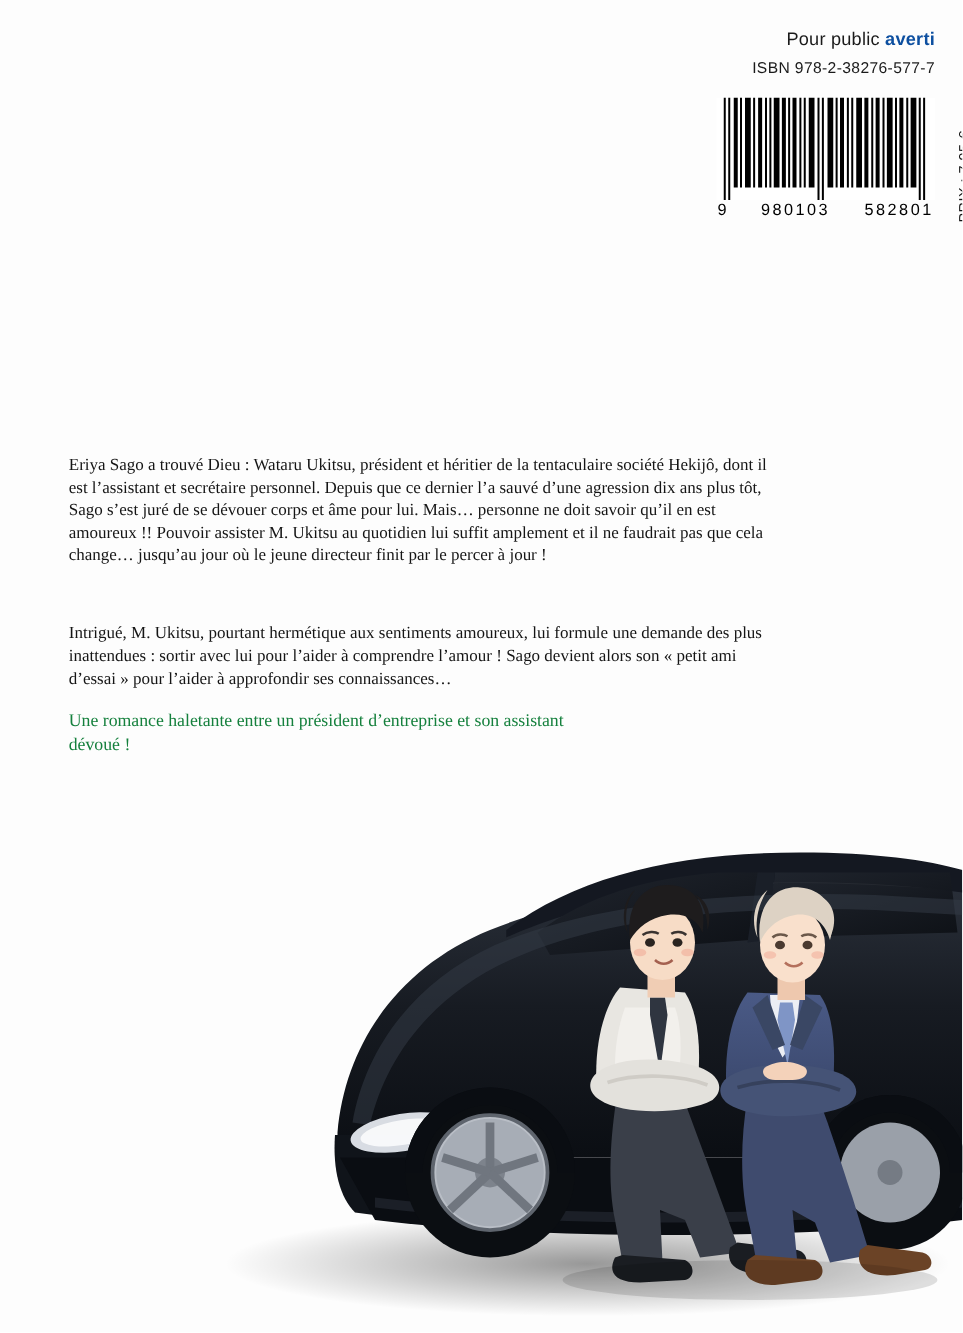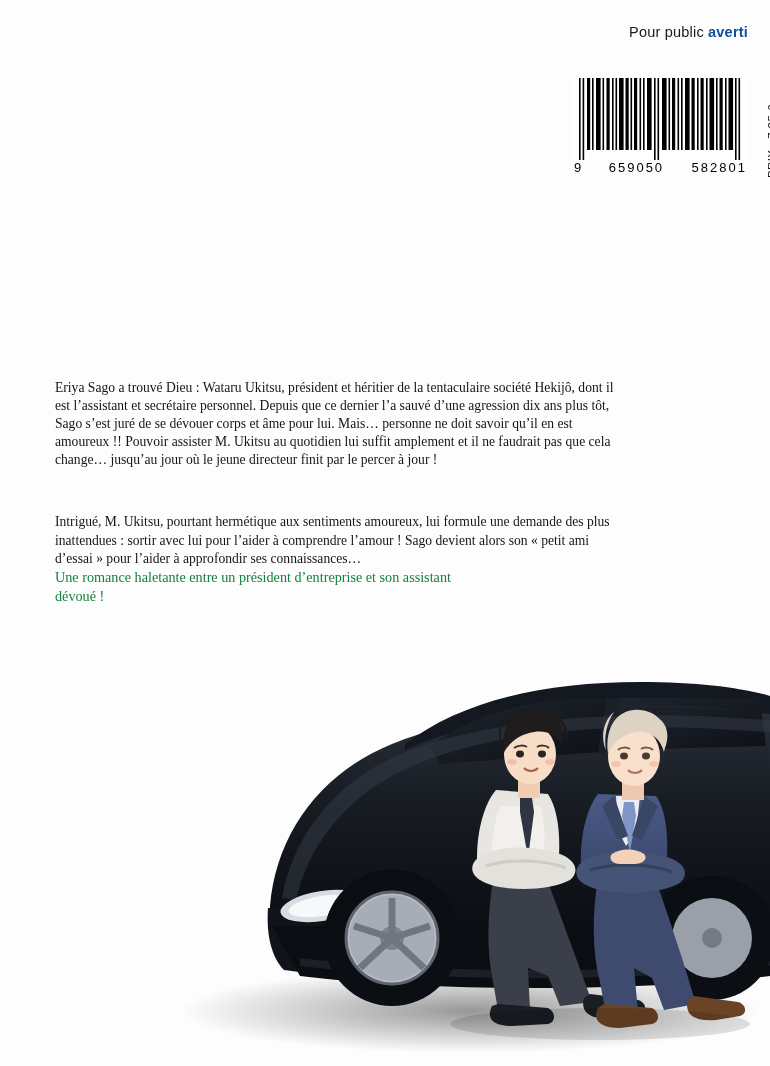--- a/index.html
+++ b/index.html
@@ -104,21 +104,21 @@
     position: absolute;
     left: 14px;
     top: 100px;
     letter-spacing: 0.4px;
   }
 
   
   #synopsis {
     position: absolute;
     left: 55px;
-    top: 379px;
+    top: 363px;
     width: 560px;
   }
   #synopsis p {
     margin: 0 0 16px 0;
     font-family: "Liberation Serif", serif;
     font-size: 13.6px;
     line-height: 18.1px;
     color: #151515;
   }
   #synopsis p:last-child { margin-bottom: 0; margin-top: 44px; }
@@ -145,20 +145,21 @@
 </style>
 </head>
 <body>
 
 <div id="page">
 
   <div id="top-right">
     <div id="audience-line">
       <span>Pour public </span><span class="warn">averti</span>
     </div>
+    <div id="isbn-line">ISBN 978-2-38276-577-7</div>
   </div>
 
   <div id="barcode-wrap">
     <svg id="barcode" viewBox="0 0 175 82" preserveAspectRatio="none">
       <rect x="0" y="0" width="175" height="82" fill="#ffffff"></rect>
       <g fill="#000000">
         <rect x="6" y="0" width="1.6" height="82"></rect>
         <rect x="9.6" y="0" width="1.6" height="82"></rect>
         <rect x="14" y="0" width="3.2" height="72"></rect>
         <rect x="19" y="0" width="1.6" height="72"></rect>
@@ -190,21 +191,21 @@
         <rect x="143" y="0" width="1.6" height="72"></rect>
         <rect x="146.5" y="0" width="3.2" height="72"></rect>
         <rect x="152" y="0" width="1.6" height="72"></rect>
         <rect x="155.5" y="0" width="4.6" height="72"></rect>
         <rect x="162" y="0" width="1.6" height="82"></rect>
         <rect x="165.5" y="0" width="1.6" height="82"></rect>
       </g>
     </svg>
     <div id="barcode-digits">
       <span class="lead">9</span>
-      <span>659050</span>
+      <span>980103</span>
       <span>582801</span>
     </div>
   </div>
 
   <div id="price">
     <span>PRIX : 7,95 €</span>
   </div>
 
   <div id="synopsis">
     <p>Eriya Sago a trouvé Dieu : Wataru Ukitsu, président et héritier de la tentaculaire société Hekijô, dont il est l’assistant et secrétaire personnel. Depuis que ce dernier l’a sauvé d’une agression dix ans plus tôt, Sago s’est juré de se dévouer corps et âme pour lui. Mais… personne ne doit savoir qu’il en est amoureux !! Pouvoir assister M. Ukitsu au quotidien lui suffit amplement et il ne faudrait pas que cela change… jusqu’au jour où le jeune directeur finit par le percer à jour !</p>

